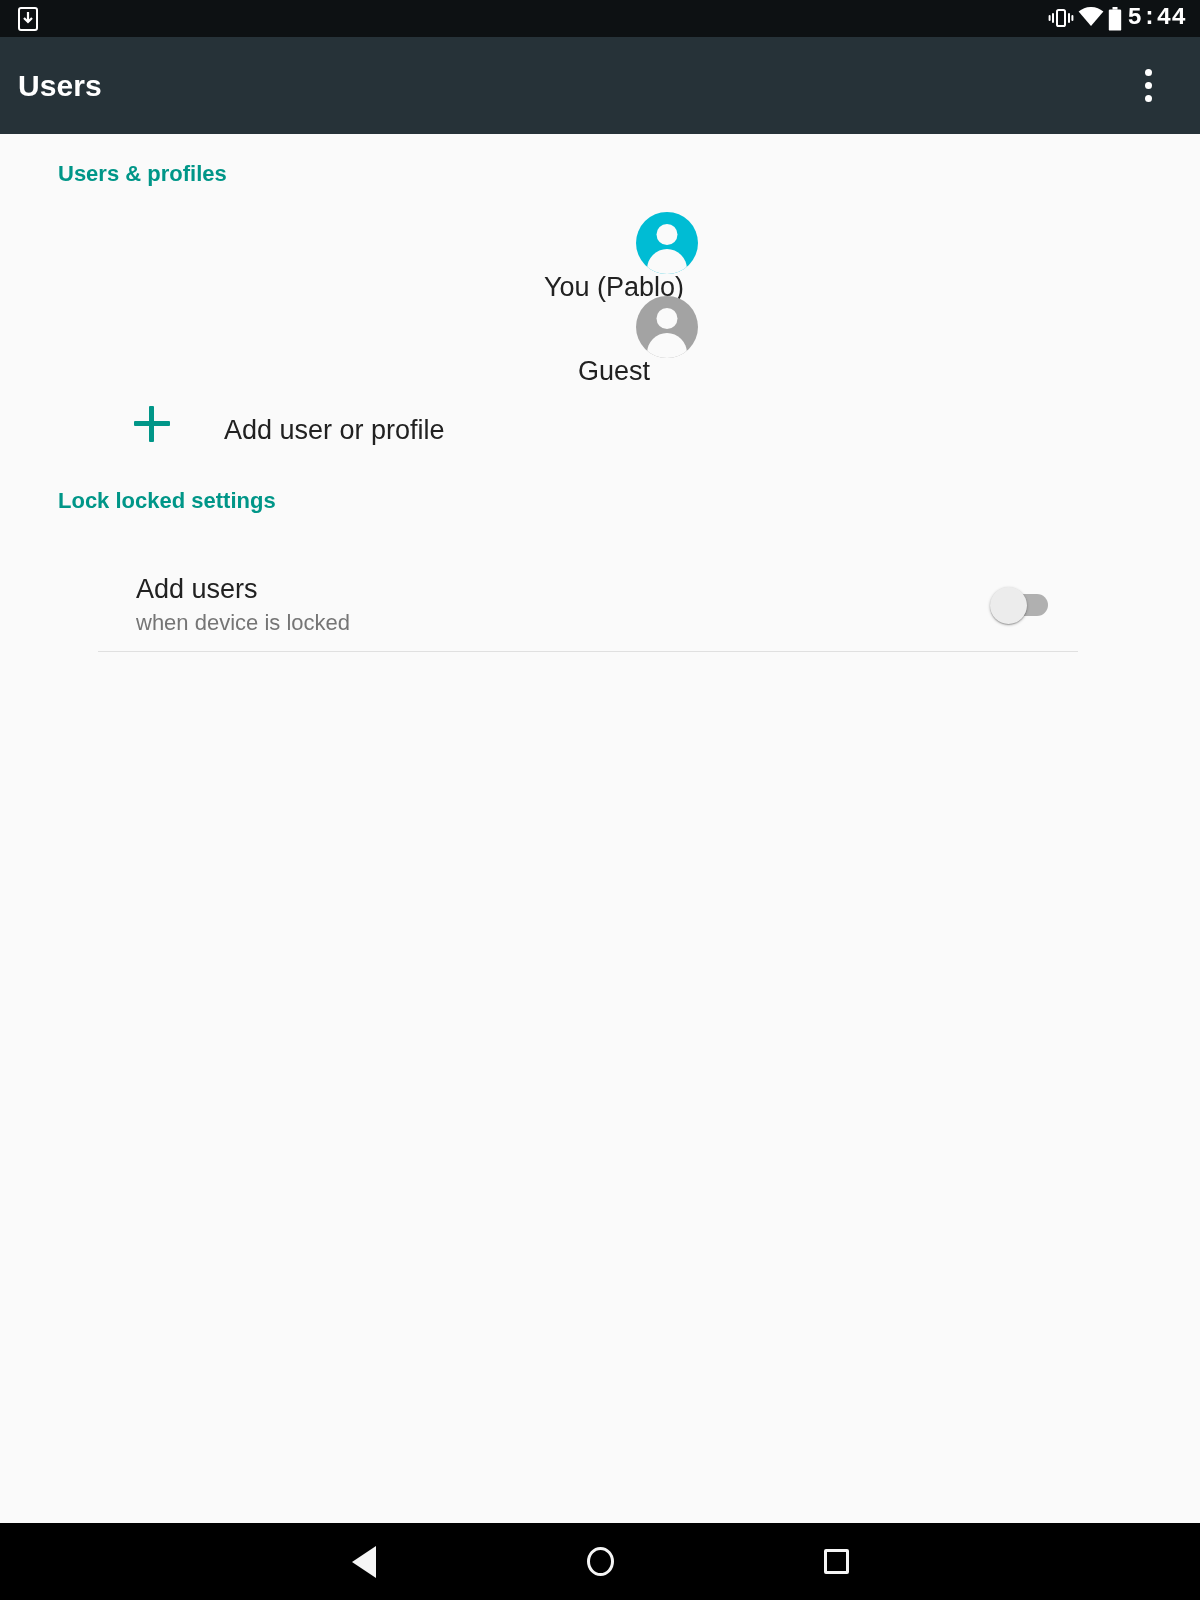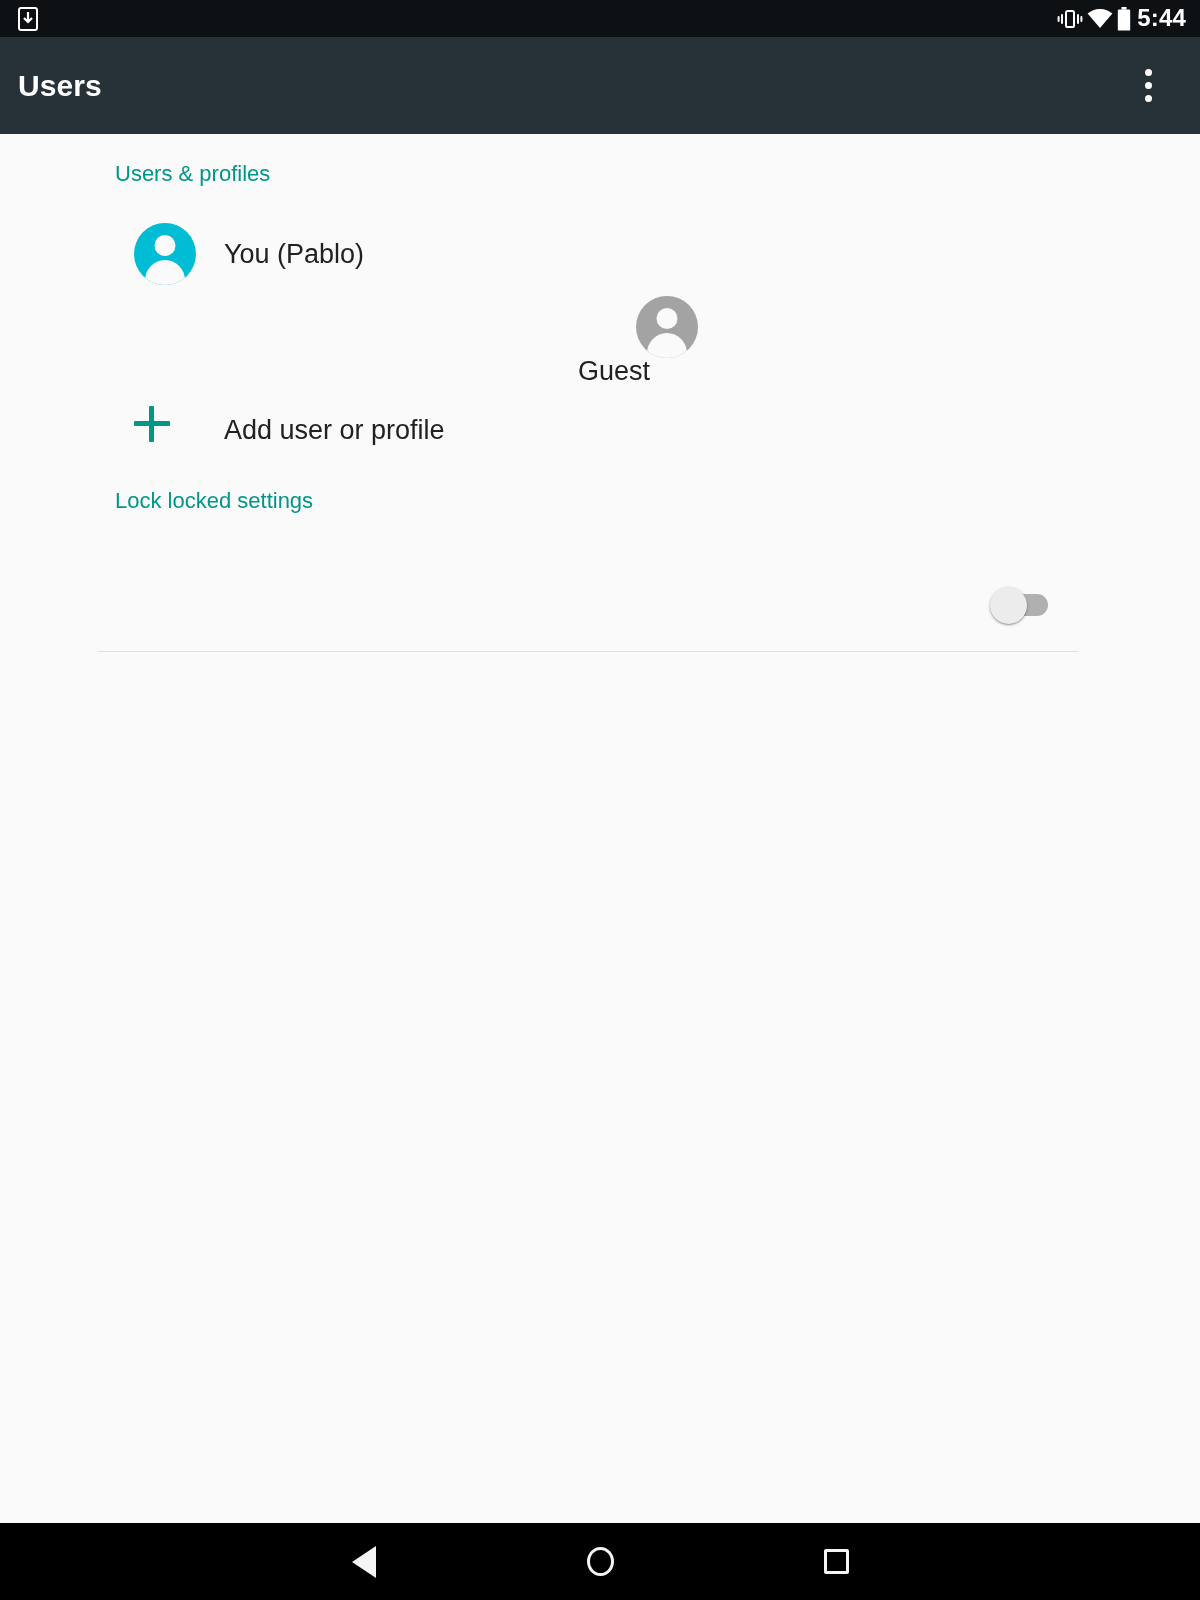--- a/index.html
+++ b/index.html
@@ -27,22 +27,22 @@
     height: 37px;
     background: #0d1113;
     display: flex;
     align-items: center;
     padding: 0 14px 0 18px;
   }
   .status-left { display: flex; align-items: center; gap: 8px; }
   .status-right {
     margin-left: auto;
     display: flex;
-    align-items: center;
     gap: 4px;
+    font-family: Liberation Mono, monospace;
   }
   .status-clock {
     color: #ffffff;
     font-size: 24px;
     font-weight: bold;
     letter-spacing: 0.2px;
     line-height: 1;
     margin-left: 2px;
     position: relative;
     top: -1px;
@@ -99,36 +99,36 @@
     position: absolute;
     top: 134px; left: 0;
     width: 1200px;
     height: 1389px;
     background: #fafafa;
   }
 
   .section-header {
     color: #009688;
     font-size: 22px;
-    font-weight: normal;
-    padding-left: 115px;
+    font-weight: bold;
+    padding-left: 58px;
   }
   .sh-users     { position: absolute; top: 27px;  left: 0; }
   .sh-lock      { position: absolute; top: 354px; left: 0; }
 
   .user-row {
     position: absolute;
     left: 0;
     width: 1200px;
     height: 84px;
     display: flex;
     align-items: center;
     cursor: pointer;
   }
-  .row-you   { top: 78px; }
+  .row-you   { top: 78px; flex-direction: column; }
   .row-guest { top: 162px; flex-direction: column; }
   .row-add   { top: 248px; }
 
   .avatar {
     width: 62px;
     height: 62px;
     border-radius: 50%;
     margin-left: 134px;
     flex: 0 0 auto;
     position: relative;
@@ -341,20 +341,24 @@
     </div>
 
     <div class="user-row row-add">
       <div class="plus-icon"></div>
       <div class="row-label">Add user or profile</div>
     </div>
 
     <div class="section-header sh-lock">Lock locked settings</div>
 
     <div class="setting-row">
+      <div class="setting-texts">
+        <div class="setting-title">Add users</div>
+        <div class="setting-sub">when device is locked</div>
+      </div>
       <div class="switch">
         <div class="track"></div>
         <div class="thumb"></div>
       </div>
     </div>
 
     <div class="divider"></div>
   </div>
 
   <div class="nav-bar">

